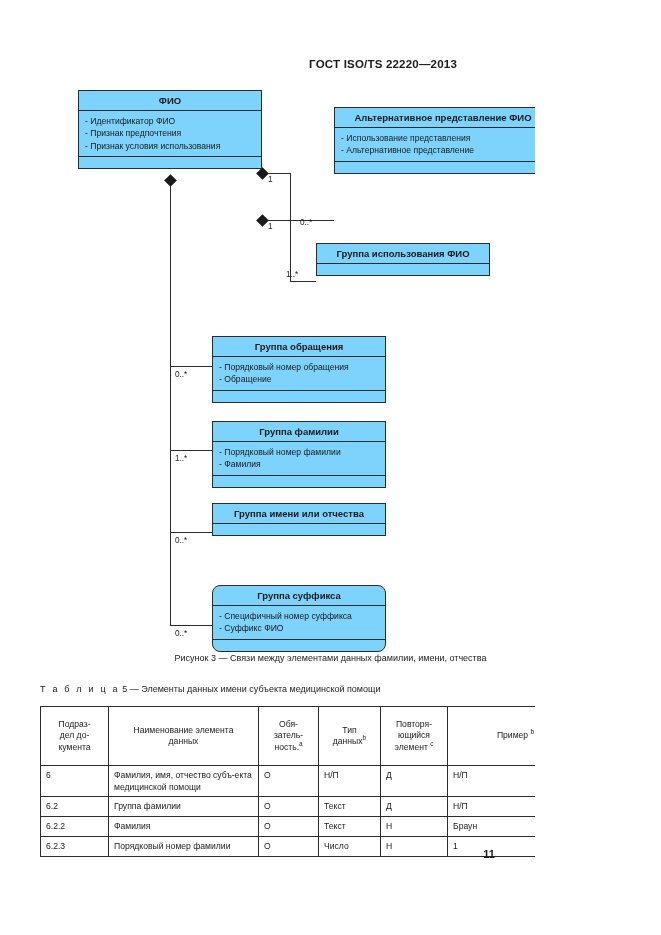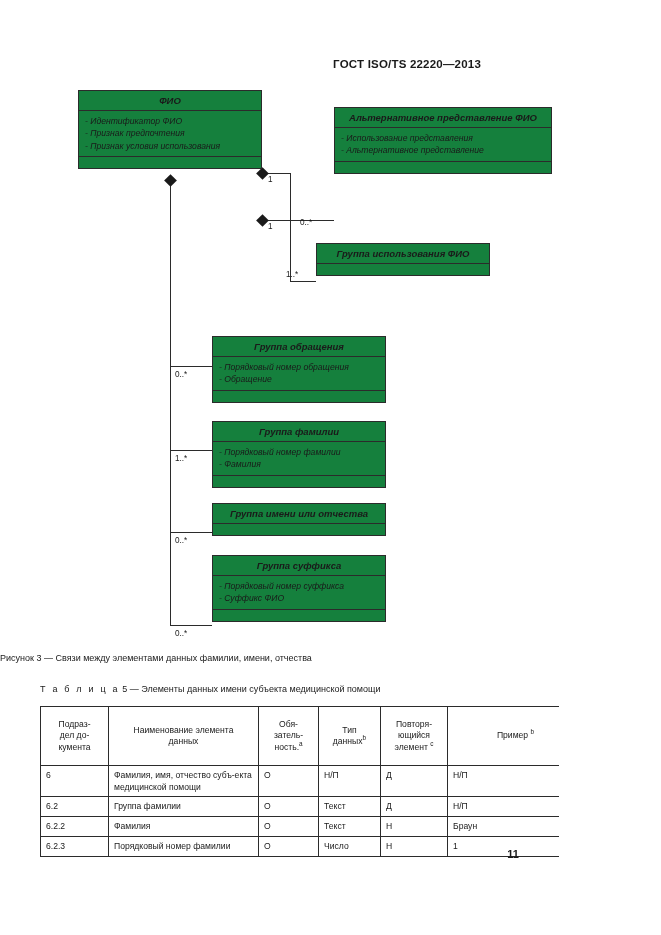--- a/index.html
+++ b/index.html
@@ -10,21 +10,20 @@
   body {
     font-family: "Liberation Sans", sans-serif;
     color: #1a1a1a;
   }
   #page {
     position: relative;
     width: 535px;
     height: 935px;
     background: #ffffff;
     overflow: hidden;
-    padding-left: 24px;
   }
 
   
   .doc-header {
     position: absolute;
     top: 58px;
     right: 78px;
     font-size: 11.5px;
     font-weight: bold;
     letter-spacing: 0.2px;
@@ -35,23 +34,22 @@
   .diagram {
     position: absolute;
     left: 0;
     top: 80px;
     width: 661px;
     height: 570px;
   }
   .uml-box {
     position: absolute;
     border: 1px solid #2b2b2b;
-    background: #15803d;
+    background: #7dd3fc;
     box-sizing: border-box;
-    font-style: italic;
   }
   .uml-title {
     text-align: center;
     font-size: 9.5px;
     font-weight: bold;
     padding: 4px 2px 4px 2px;
     border-bottom: 1px solid #2b2b2b;
     line-height: 11px;
   }
   .uml-attrs {
@@ -87,21 +85,21 @@
     white-space: nowrap;
     color: #1a1a1a;
   }
 
   
   .fig-caption {
     position: absolute;
     top: 653px;
     left: 0;
     width: 661px;
-    text-align: left;
+    text-align: center;
     font-size: 9px;
   }
   .table-title {
     position: absolute;
     top: 684px;
     left: 40px;
     font-size: 9px;
   }
   .table-title .spaced {
     letter-spacing: 2.2px;
@@ -228,24 +226,24 @@
         <div class="uml-attr">- Фамилия</div>
       </div>
       <div class="uml-foot"></div>
     </div>
 
     <div class="uml-box" style="left:212px; top:423px; width:174px;">
       <div class="uml-title">Группа имени или отчества</div>
       <div class="uml-foot"></div>
     </div>
 
-    <div class="uml-box" style="left:212px; top:475px; width:174px;">
+    <div class="uml-box" style="left:212px; top:505px; width:174px;border-radius:8px;">
       <div class="uml-title">Группа суффикса</div>
       <div class="uml-attrs">
-        <div class="uml-attr">- Порядковый номер суффикса</div>
+        <div class="uml-attr">- Специфичный номер суффикса</div>
         <div class="uml-attr">- Суффикс ФИО</div>
       </div>
       <div class="uml-foot"></div>
     </div>
 
   </div>
 
   <div class="fig-caption">Рисунок 3 — Связи между элементами данных фамилии, имени, отчества</div>
 
   <div class="table-title">

